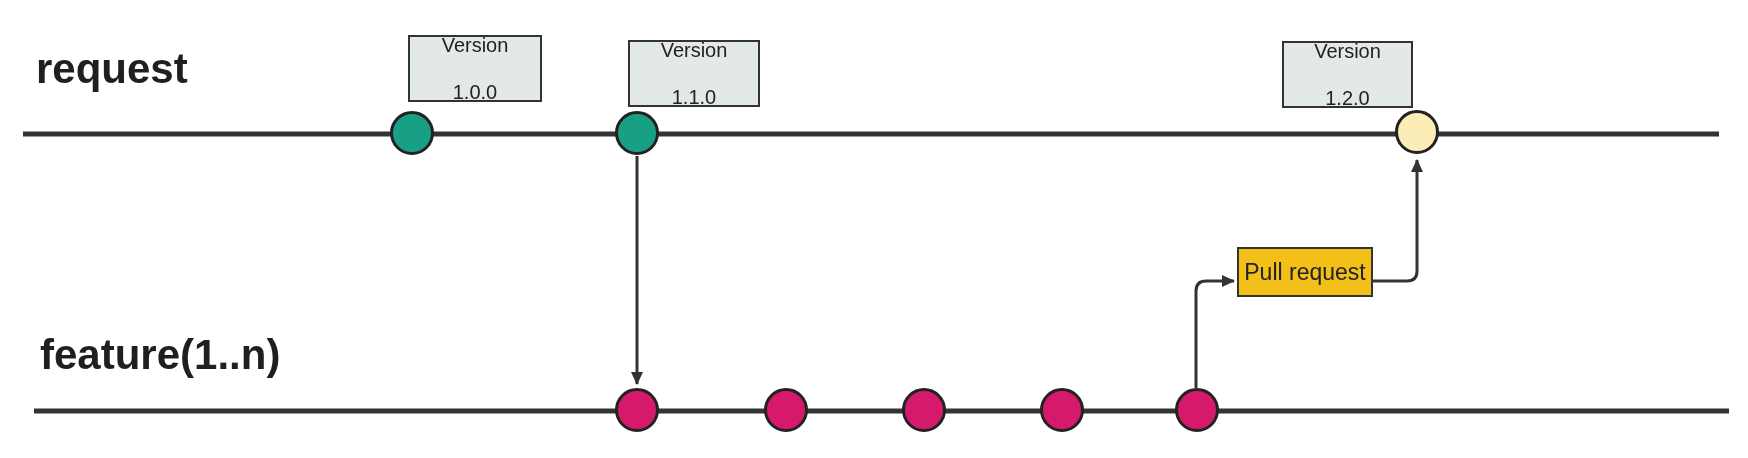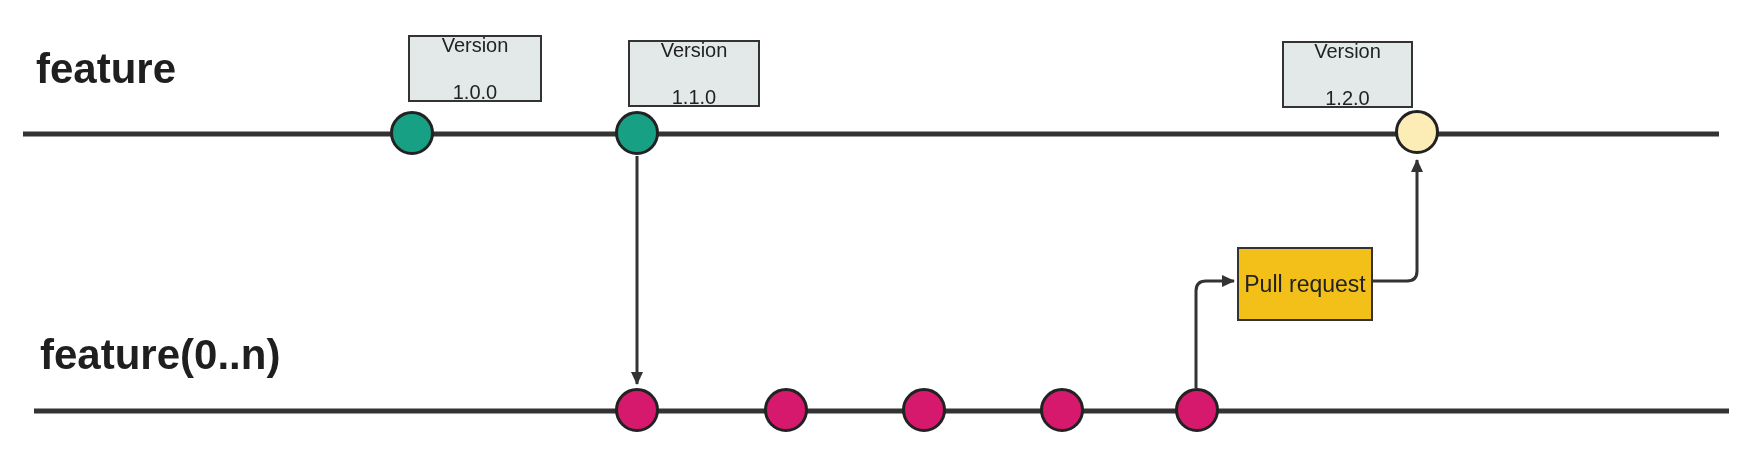--- a/index.html
+++ b/index.html
@@ -40,21 +40,21 @@
     color: #222222;
     text-align: center;
     gap: 20px;
   }
   .tag-box.v1 { left: 408px;  top: 35px; width: 134px; height: 67px; }
   .tag-box.v2 { left: 628px;  top: 40px; width: 132px; height: 67px; }
   .tag-box.v3 { left: 1282px; top: 41px; width: 131px; height: 67px; }
   .pr-box {
     position: absolute;
     left: 1237px; top: 247px;
-    width: 136px; height: 74px;
+    width: 136px; height: 50px;
     background: #f2c019;
     border: 2px solid #333333;
     box-sizing: border-box;
     display: flex;
     align-items: center;
     justify-content: center;
     font-size: 23px;
     color: #222222;
     white-space: nowrap;
   }
@@ -77,23 +77,23 @@
         <path d="M1,1 L14,7 L1,13 Z" fill="#333333"></path>
       </marker>
     </defs>
     <line x1="23" y1="134" x2="1719" y2="134" stroke="#333333" stroke-width="5"></line>
     <line x1="34" y1="411" x2="1729" y2="411" stroke="#333333" stroke-width="5"></line>
     <path d="M637 156 L637 384" stroke="#333333" stroke-width="3" fill="none" marker-end="url(#arrow)"></path>
     <path d="M1196 388 L1196 291 Q1196 281 1206 281 L1234 281" stroke="#333333" stroke-width="3" fill="none" marker-end="url(#arrow)"></path>
     <path d="M1373 281 L1407 281 Q1417 281 1417 271 L1417 160" stroke="#333333" stroke-width="3" fill="none" marker-end="url(#arrow)"></path>
   </svg>
 
-  <div class="lane-label master">feature</div>
+  <div class="lane-label master">request</div>
 
-  <div class="lane-label feature">feature(0..n)</div>
+  <div class="lane-label feature">feature(1..n)</div>
 
   <div class="tag-box v1">
     <span>Version</span>
     <span>1.0.0</span>
   </div>
 
   <div class="tag-box v2">
     <span>Version</span>
     <span>1.1.0</span>
   </div>

